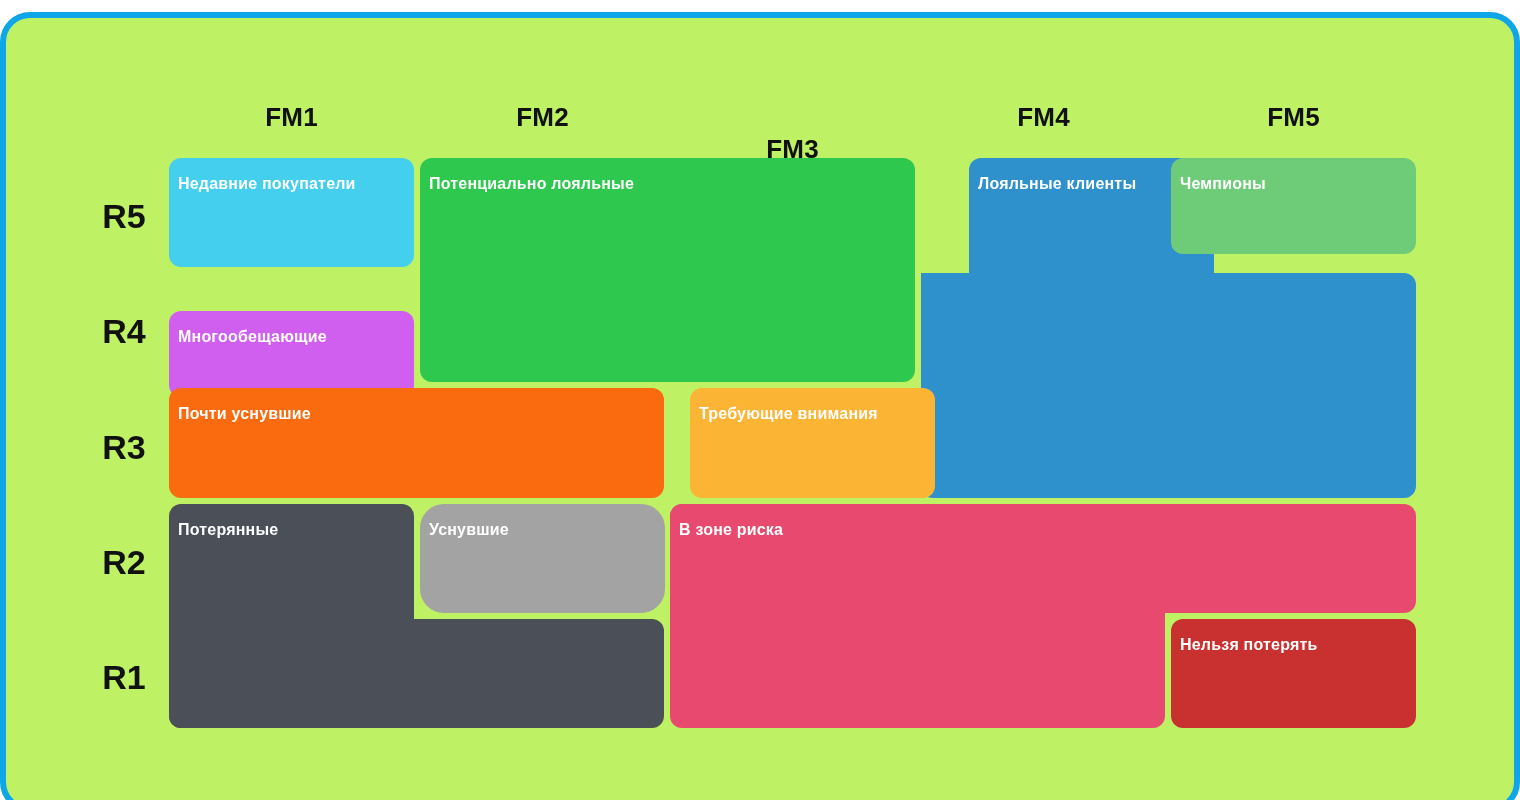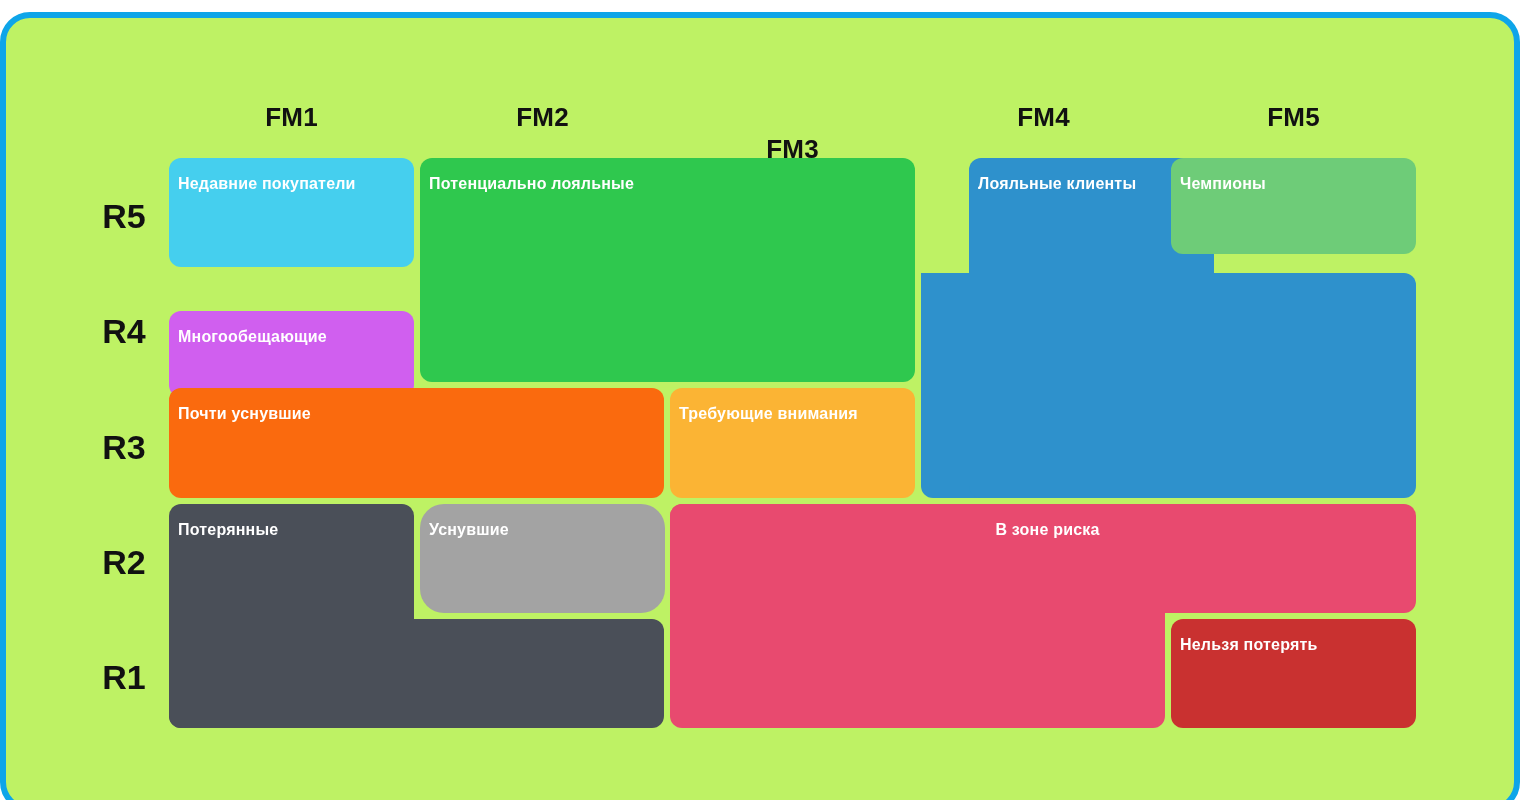--- a/index.html
+++ b/index.html
@@ -62,21 +62,21 @@
   #seg-promising   { left: 163px;  top: 255px; width: 245px; height: 86px; margin-top: 38px; }
   #seg-potential   { left: 414px;  top: 140px; width: 495px; height: 224px; }
   #seg-loyal-a     { left: 915px;  top: 140px; width: 245px; height: 340px; border-radius: 12px 12px 0 12px; }
   #seg-loyal-b     { left: 915px;  top: 255px; width: 495px; height: 225px; border-radius: 0 12px 12px 12px; }
   #seg-champions   { left: 1165px; top: 140px; width: 245px; height: 96px; }
   #seg-almost      { left: 163px;  top: 370px; width: 495px; height: 110px; }
   #seg-attention   { left: 664px;  top: 370px; width: 245px; height: 110px; }
   #seg-lost-a      { left: 163px;  top: 486px; width: 245px; height: 224px; border-radius: 12px 12px 0 12px; }
   #seg-lost-b      { left: 163px;  top: 601px; width: 495px; height: 109px; border-radius: 0 12px 12px 12px; }
   #seg-hibernating { left: 414px;  top: 486px; width: 245px; height: 109px; }
-  #seg-risk-a      { left: 664px;  top: 486px; width: 746px; height: 109px; border-radius: 12px 12px 12px 0; text-align: center; }
+  #seg-risk-a      { left: 664px;  top: 486px; width: 746px; height: 109px; border-radius: 12px 12px 12px 0; }
   #seg-risk-b      { left: 664px;  top: 486px; width: 495px; height: 224px; border-radius: 12px 0 12px 12px; }
   #seg-cantlose    { left: 1165px; top: 601px; width: 245px; height: 109px; }
 </style>
 </head>
 <body>
 
 <div class="card">
 
   <div class="col-header" id="hdr-fm1">FM1</div>
   <div class="col-header" id="hdr-fm2">FM2</div>
@@ -108,21 +108,21 @@
   </div>
 
   <div class="seg" id="seg-promising" style="background: rgb(208, 95, 239); color: rgb(255, 255, 255);">
     <span class="seg-label">Многообещающие</span>
   </div>
 
   <div class="seg" id="seg-almost" style="background: rgb(250, 106, 14); color: rgb(255, 255, 255);">
     <span class="seg-label lbl-wide">Почти уснувшие</span>
   </div>
 
-  <div class="seg" id="seg-attention" style="background: rgb(251, 180, 52); color: rgb(255, 255, 255);">
+  <div class="seg" id="seg-attention" style="background: rgb(251, 180, 52); color: rgb(255, 255, 255); margin-left: 20px;">
     <span class="seg-label">Требующие внимания</span>
   </div>
 
   <div class="seg" id="seg-lost-b" style="background: rgb(74, 79, 88); color: rgb(255, 255, 255);"></div>
   <div class="seg" id="seg-lost-a" style="background: rgb(74, 79, 88); color: rgb(255, 255, 255);">
     <span class="seg-label">Потерянные</span>
   </div>
 
   <div class="seg" id="seg-hibernating" style="background: rgb(163, 163, 163); color: rgb(255, 255, 255); border-radius: 24px;">
     <span class="seg-label">Уснувшие</span>

